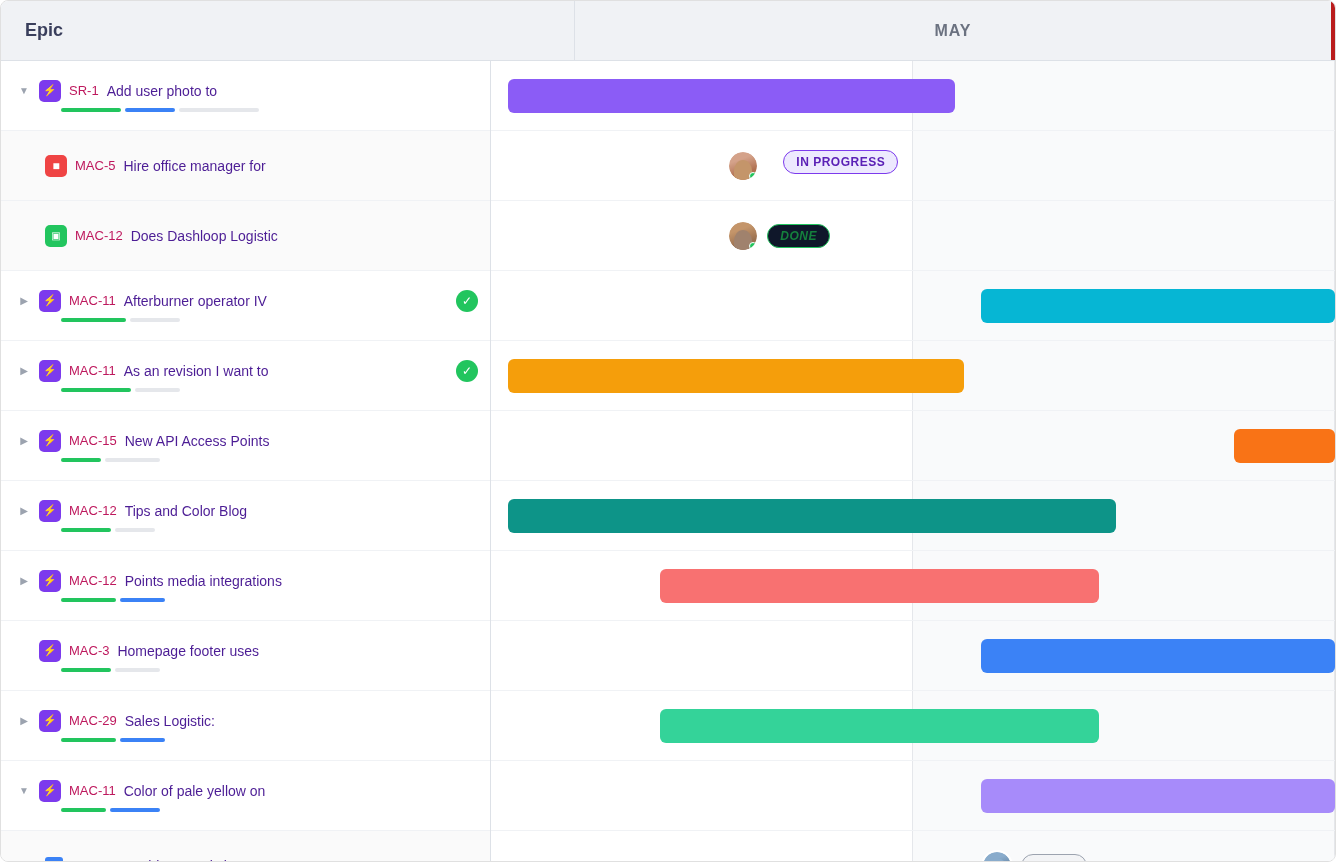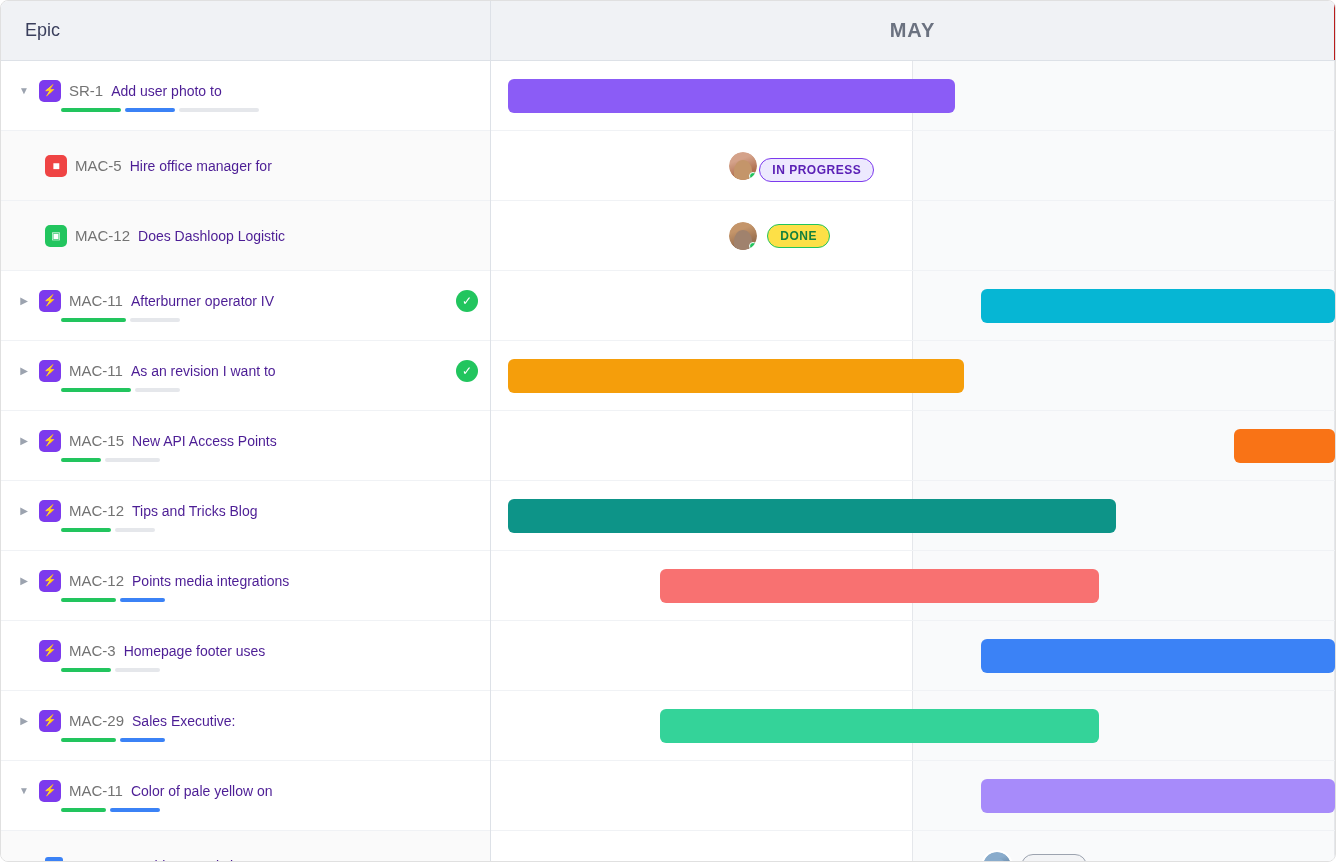--- a/index.html
+++ b/index.html
@@ -24,46 +24,46 @@
     
     .gantt-header {
       display: flex;
       background: #f0f2f5;
       border-bottom: 1px solid #dde1e7;
       height: 60px;
       flex-shrink: 0;
     }
 
     .header-epic {
-      width: 490px;
+      width: 574px;
       flex-shrink: 0;
       display: flex;
       align-items: center;
       padding-left: 24px;
-      font-weight: 400;
+      font-weight: 700;
       font-size: 18px;
       color: #3a3f5c;
       border-right: 1px solid #dde1e7;
     }
 
     .header-months {
       display: flex;
       flex: 1;
     }
 
     .header-month {
       flex: 1;
       display: flex;
       align-items: center;
       justify-content: center;
       font-weight: 700;
-      font-size: 20px;
+      font-size: 16px;
       letter-spacing: 1px;
       color: #6b7280;
-      border-right: 1px solid #b91c1c;
+      border-right: 4px solid #b91c1c;
     }
 
     
     .gantt-body {
       display: flex;
       flex: 1;
       overflow: hidden;
     }
 
     
@@ -116,22 +116,22 @@
       flex-shrink: 0;
       font-size: 12px;
       color: white;
     }
 
     .epic-badge.purple { background: #7c3aed; }
     .epic-badge.red { background: #ef4444; }
     .epic-badge.green { background: #22c55e; }
 
     .epic-id {
-      font-size: 15px;
-      color: #737373;
+      font-size: 13px;
+      color: #be185d;
       font-weight: 500;
       flex-shrink: 0;
     }
 
     .epic-title {
       font-size: 14px;
       color: #4c1d95;
       font-weight: 500;
     }
 
@@ -236,23 +236,24 @@
       letter-spacing: 0.5px;
     }
 
     .status-in-progress {
       background: #ede9fe;
       color: #5b21b6;
       border: 1.5px solid #7c3aed;
     }
 
     .status-done {
-      background: #fde047;
+      background: #0f172a;
       color: #15803d;
       border: 1.5px solid #22c55e;
+      font-style: italic;
     }
 
     .status-todo {
       background: #f3f4f6;
       color: #374151;
       border: 1.5px solid #9ca3af;
     }
 
     .avatar {
       width: 32px;
@@ -418,21 +419,21 @@
         </div>
       </div>
 
       <div class="epic-row">
         <div class="epic-row-main">
           <span class="expand-icon">▶</span>
           <span class="epic-badge purple">
               <span class="lightning">⚡</span>
             </span>
           <span class="epic-id">MAC-12</span>
-          <span class="epic-title">Tips and Tricks Blog</span>
+          <span class="epic-title">Tips and Color Blog</span>
         </div>
         <div class="progress-bars">
           <div class="progress-bar" style="width:50px;background:#22c55e;"></div>
           <div class="progress-bar" style="width:40px;background:#e5e7eb;"></div>
         </div>
       </div>
 
       <div class="epic-row">
         <div class="epic-row-main">
           <span class="expand-icon">▶</span>
@@ -463,21 +464,21 @@
         </div>
       </div>
 
       <div class="epic-row">
         <div class="epic-row-main">
           <span class="expand-icon">▶</span>
           <span class="epic-badge purple">
               <span class="lightning">⚡</span>
             </span>
           <span class="epic-id">MAC-29</span>
-          <span class="epic-title">Sales Executive:</span>
+          <span class="epic-title">Sales Logistic:</span>
         </div>
         <div class="progress-bars">
           <div class="progress-bar" style="width:55px;background:#22c55e;"></div>
           <div class="progress-bar" style="width:45px;background:#3b82f6;"></div>
         </div>
       </div>
 
       <div class="epic-row">
         <div class="epic-row-main">
           <span class="expand-icon">▼</span>
@@ -510,21 +511,21 @@
         <div class="chart-month-col alt"></div>
       </div>
 
       <div class="chart-rows">
 
         <div class="chart-row" style="min-height:70px;">
           <div class="gantt-bar bar-purple" style="left:2%;width:53%;"></div>
         </div>
 
         <div class="chart-row" style="min-height:70px;">
-          <div style="position:absolute;left:28%;display:flex;align-items:flex-end;gap:0;">
+          <div style="position:absolute;left:28%;display:flex;align-items:flex-start;gap:24px;">
             <div class="avatar">
               <div class="face-1" style="width:100%;height:100%;border-radius:50%;background:linear-gradient(160deg,#d4a28a 30%,#b07050 70%);"></div>
               <div class="avatar-dot"></div>
             </div>
             <span class="status-chip status-in-progress">IN PROGRESS</span>
           </div>
         </div>
 
         <div class="chart-row" style="min-height:70px;">
           <div style="position:absolute;left:28%;display:flex;align-items:center;gap:8px;">

